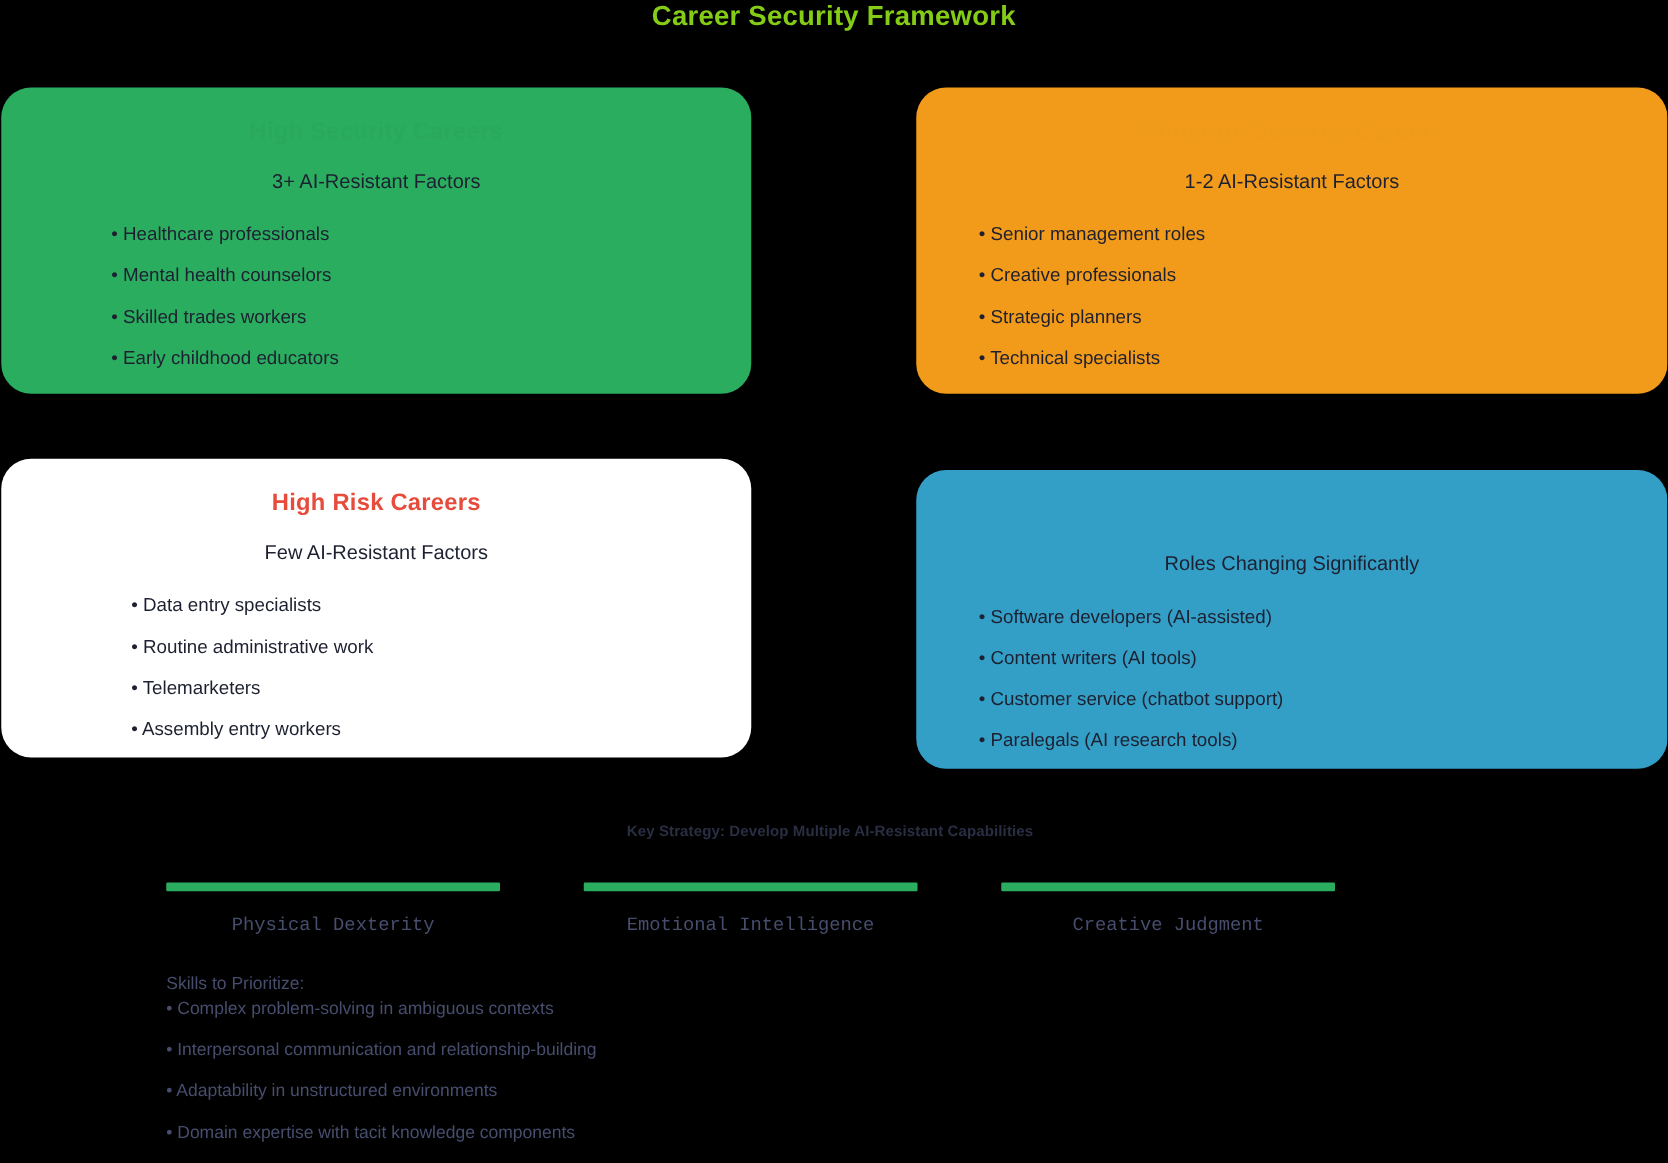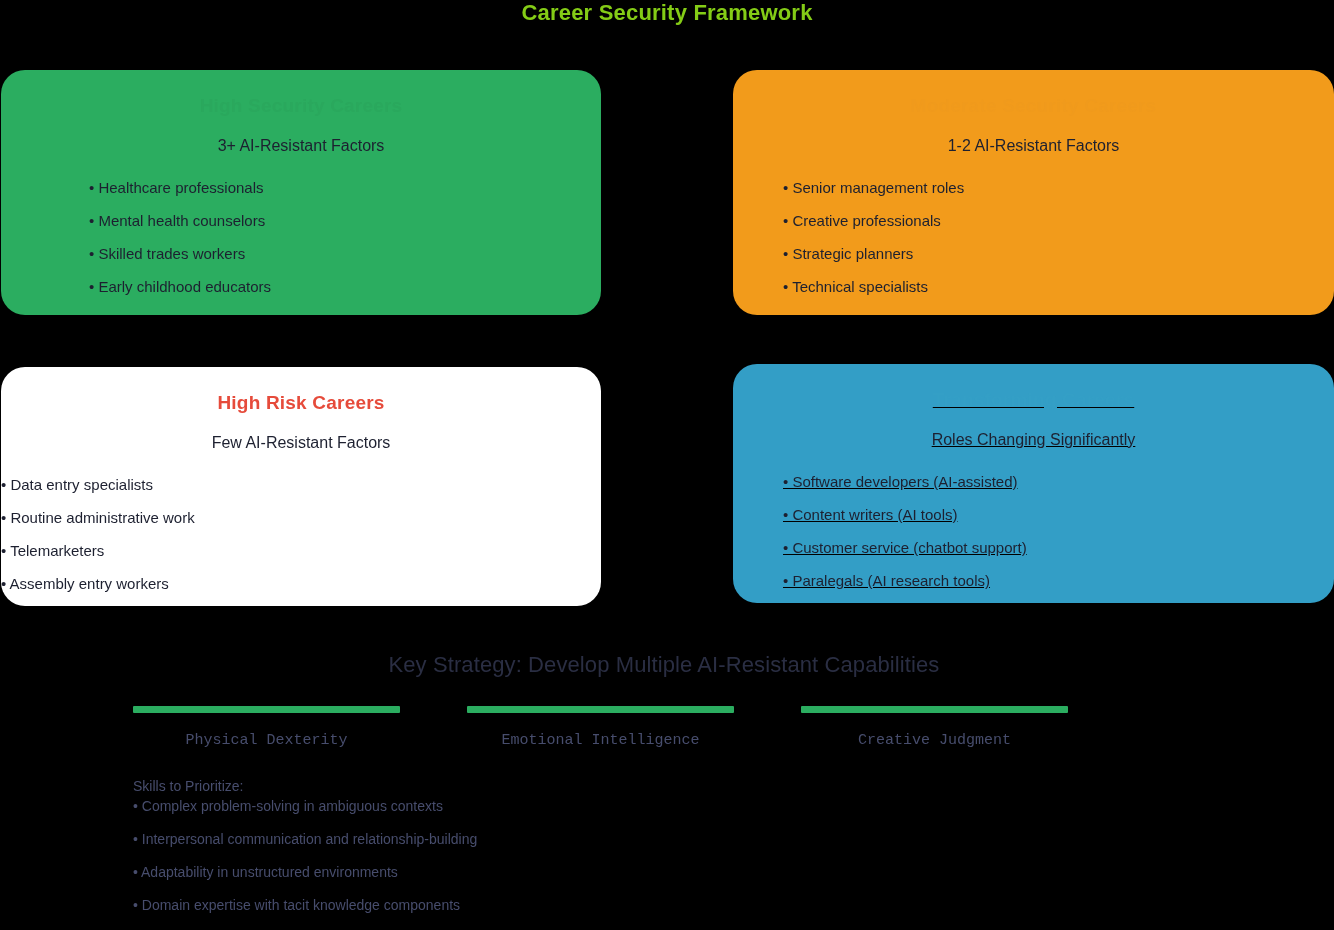--- a/index.html
+++ b/index.html
@@ -35,21 +35,21 @@
   
   .quadrant {
     position: absolute;
     border-radius: 24px;
     padding: 0;
     overflow: hidden;
   }
   .q-green  { left: 1px;   top: 70px;  width: 600px; height: 245px; background: #2bad60; }
   .q-orange { left: 733px; top: 70px;  width: 601px; height: 245px; background: #f29b1b; }
   .q-red    { left: 1px;   top: 367px; width: 600px; height: 239px; background: #ffffff; }
-  .q-blue   { left: 733px; top: 364px; width: 601px; height: 239px; background: #339ec6; text-decoration: underline; }
+  .q-blue   { left: 733px; top: 376px; width: 601px; height: 239px; background: #339ec6; }
 
   .q-header {
     text-align: center;
     font-size: 19px;
     font-weight: bold;
     padding-top: 24px;
     line-height: 24px;
     letter-spacing: 0.2px;
   }
   
@@ -72,32 +72,32 @@
   }
   .q-list li {
     font-size: 15px;
     color: #1d2030;
     line-height: 20px;
     margin-bottom: 13px;
     white-space: nowrap;
   }
   .q-green  .q-list { padding-left: 88px; }
   .q-orange .q-list { padding-left: 50px; }
-  .q-red    .q-list { }
+  .q-red    .q-list { padding-left: 104px; }
   .q-blue   .q-list { padding-left: 50px; }
 
   
   .strategy-title {
     position: absolute;
     top: 654px;
     left: 0;
     width: 1328px;
     text-align: center;
-    font-size: 22px;
-    font-weight: normal;
+    font-size: 12px;
+    font-weight: bold;
     color: #2a2e43;
     line-height: 22px;
     letter-spacing: 0.1px;
   }
 
   .capabilities {
     position: absolute;
     top: 706px;
     left: 133px;
     width: 935px;

